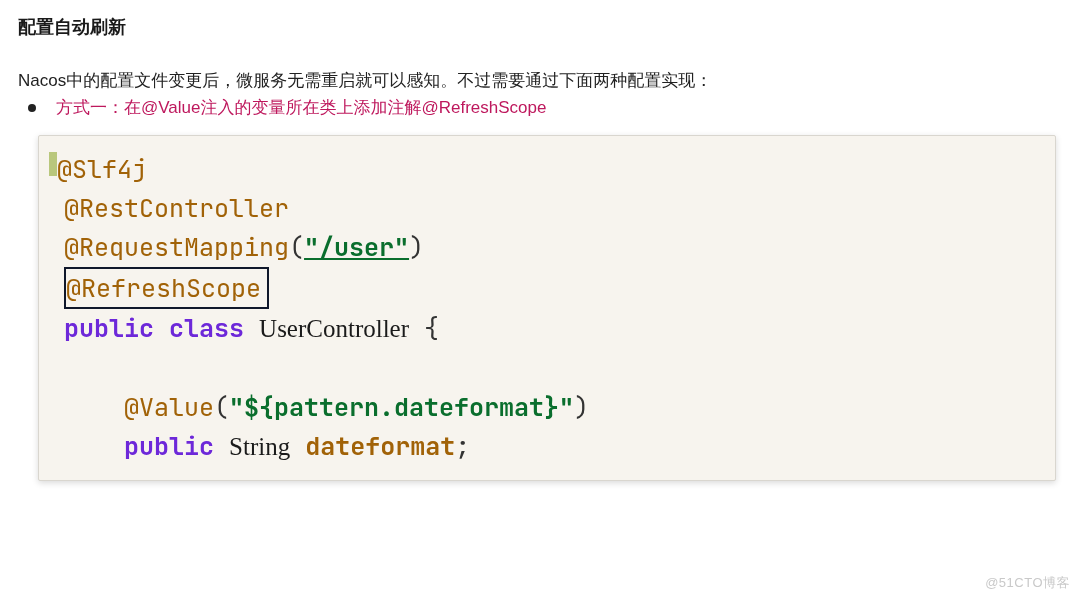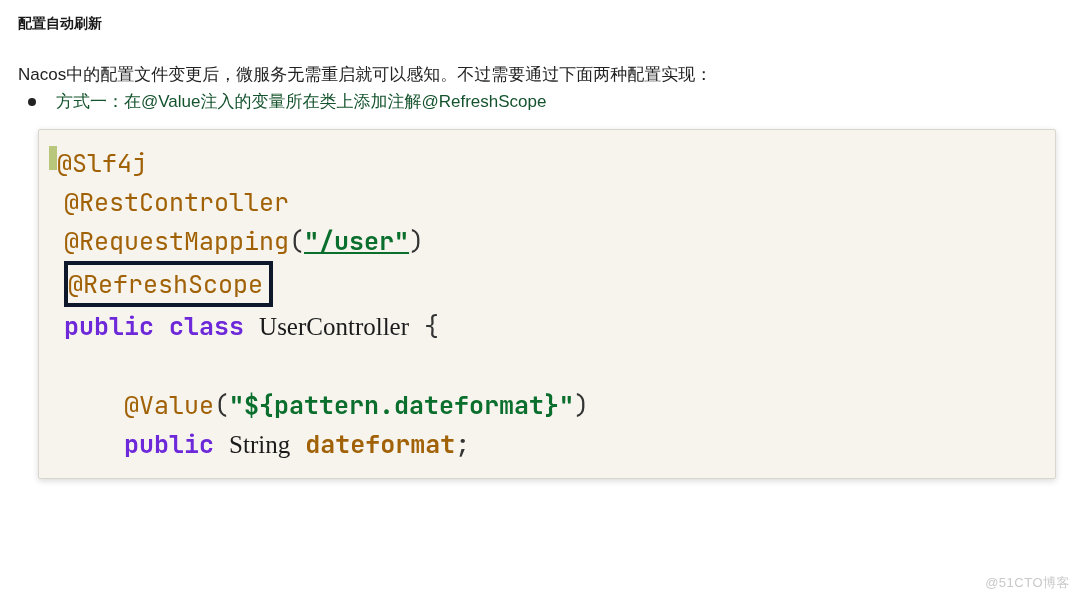--- a/index.html
+++ b/index.html
@@ -6,42 +6,42 @@
     body {
       font-family: "Microsoft YaHei", "PingFang SC", sans-serif;
       background: #ffffff;
       width: 1076px;
       height: 602px;
       padding: 15px 18px;
       position: relative;
       color: #333;
     }
     .heading {
-      font-size: 14px;
+      font-size: 18px;
       font-weight: 700;
       color: #1a1a1a;
       margin-bottom: 28px;
     }
     .paragraph {
       font-size: 17px;
       color: #222;
       line-height: 1.6;
     }
     .bullet-row {
       display: flex;
       align-items: flex-start;
       margin-left: 10px;
       margin-bottom: 14px;
     }
     .bullet-dot {
       width: 8px; height: 8px; border-radius: 50%;
       background: #222; margin-top: 10px; margin-right: 20px;
       flex: 0 0 auto;
     }
-    .bullet-text { font-size: 17px; color: #14532d; line-height: 1.6; }
+    .bullet-text { font-size: 17px; color: #be185d; line-height: 1.6; }
     .cursor {
       position: absolute;
       left: 449px; top: 158px;
       width: 14px; height: 18px;
       pointer-events: none;
     }
     .cursor svg { width: 14px; height: 18px; }
     .code-frame {
       margin-left: 20px;
       margin-right: 2px;
@@ -69,21 +69,21 @@
     .tok-brace { color: #333; }
     .gutter-bar {
       display: inline-block;
       background: #b9c77c;
       width: 8px;
       height: 24px;
       vertical-align: text-top;
       margin-right: 0;
     }
     .refresh-box {
-      border: 4px solid #0f172a;
+      border: 2px solid #0f172a;
       padding: 0 6px 0 0;
       display: inline-block;
     }
     .watermark {
       position: absolute;
       right: 6px; bottom: 10px;
       font-size: 13px;
       color: #c9c9c9;
       letter-spacing: 0.5px;
       font-family: sans-serif;

